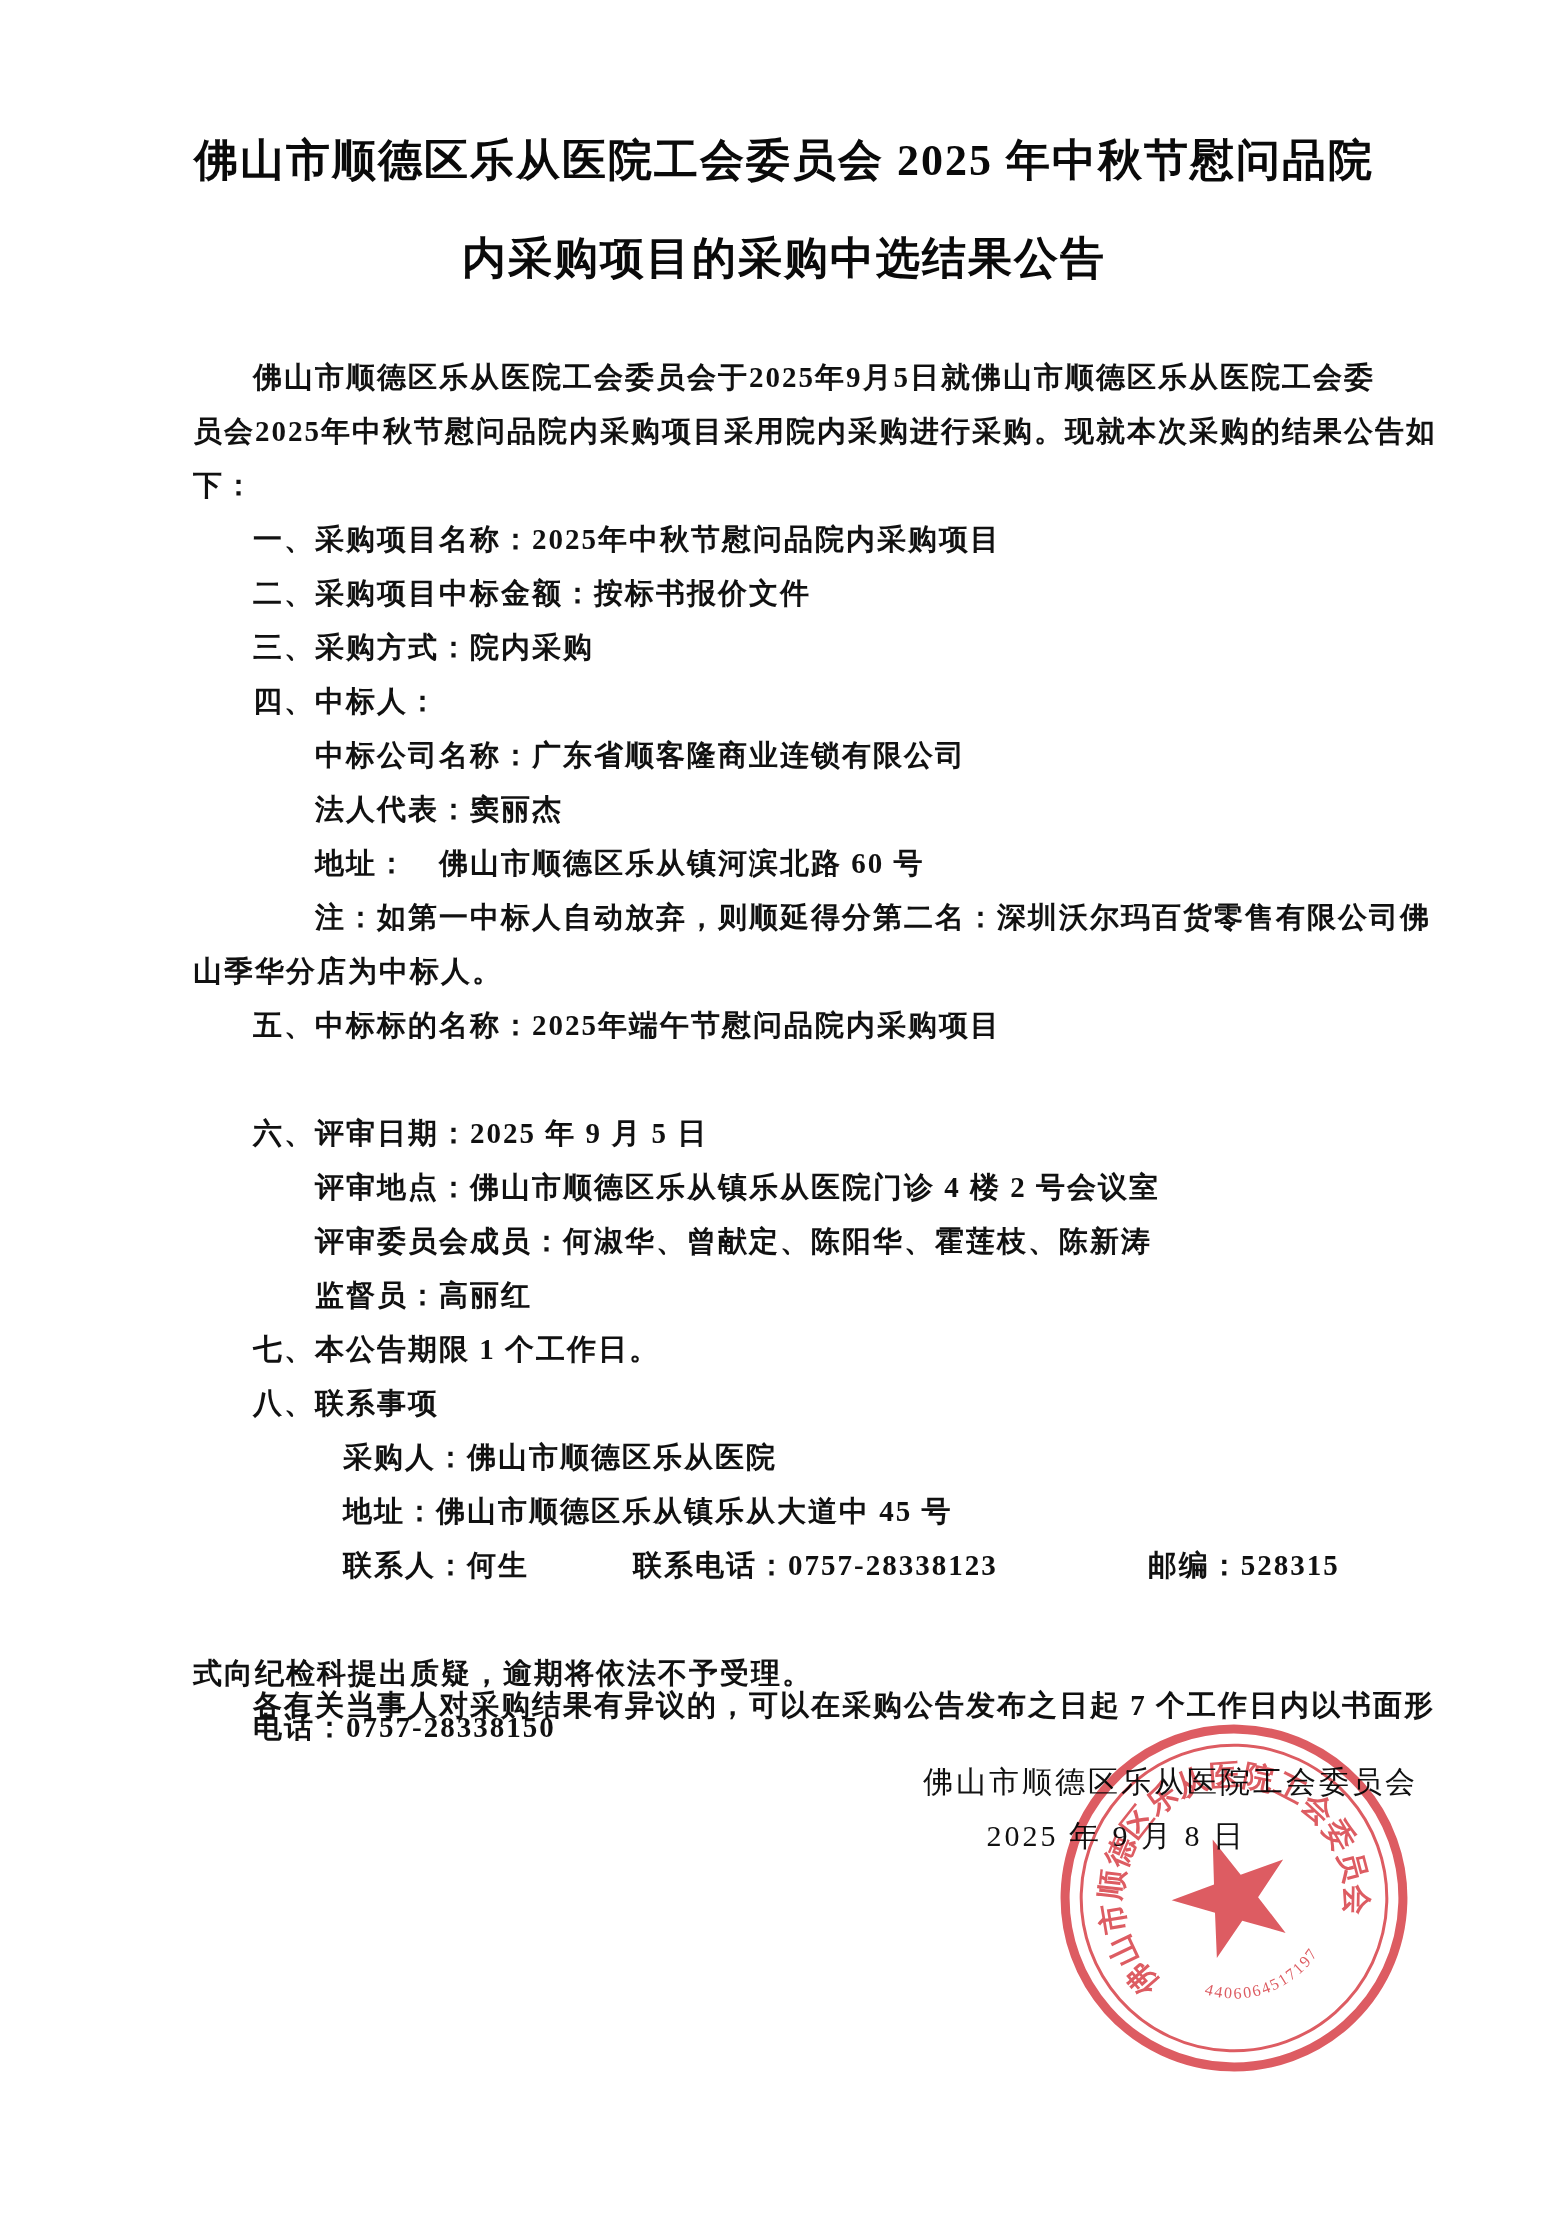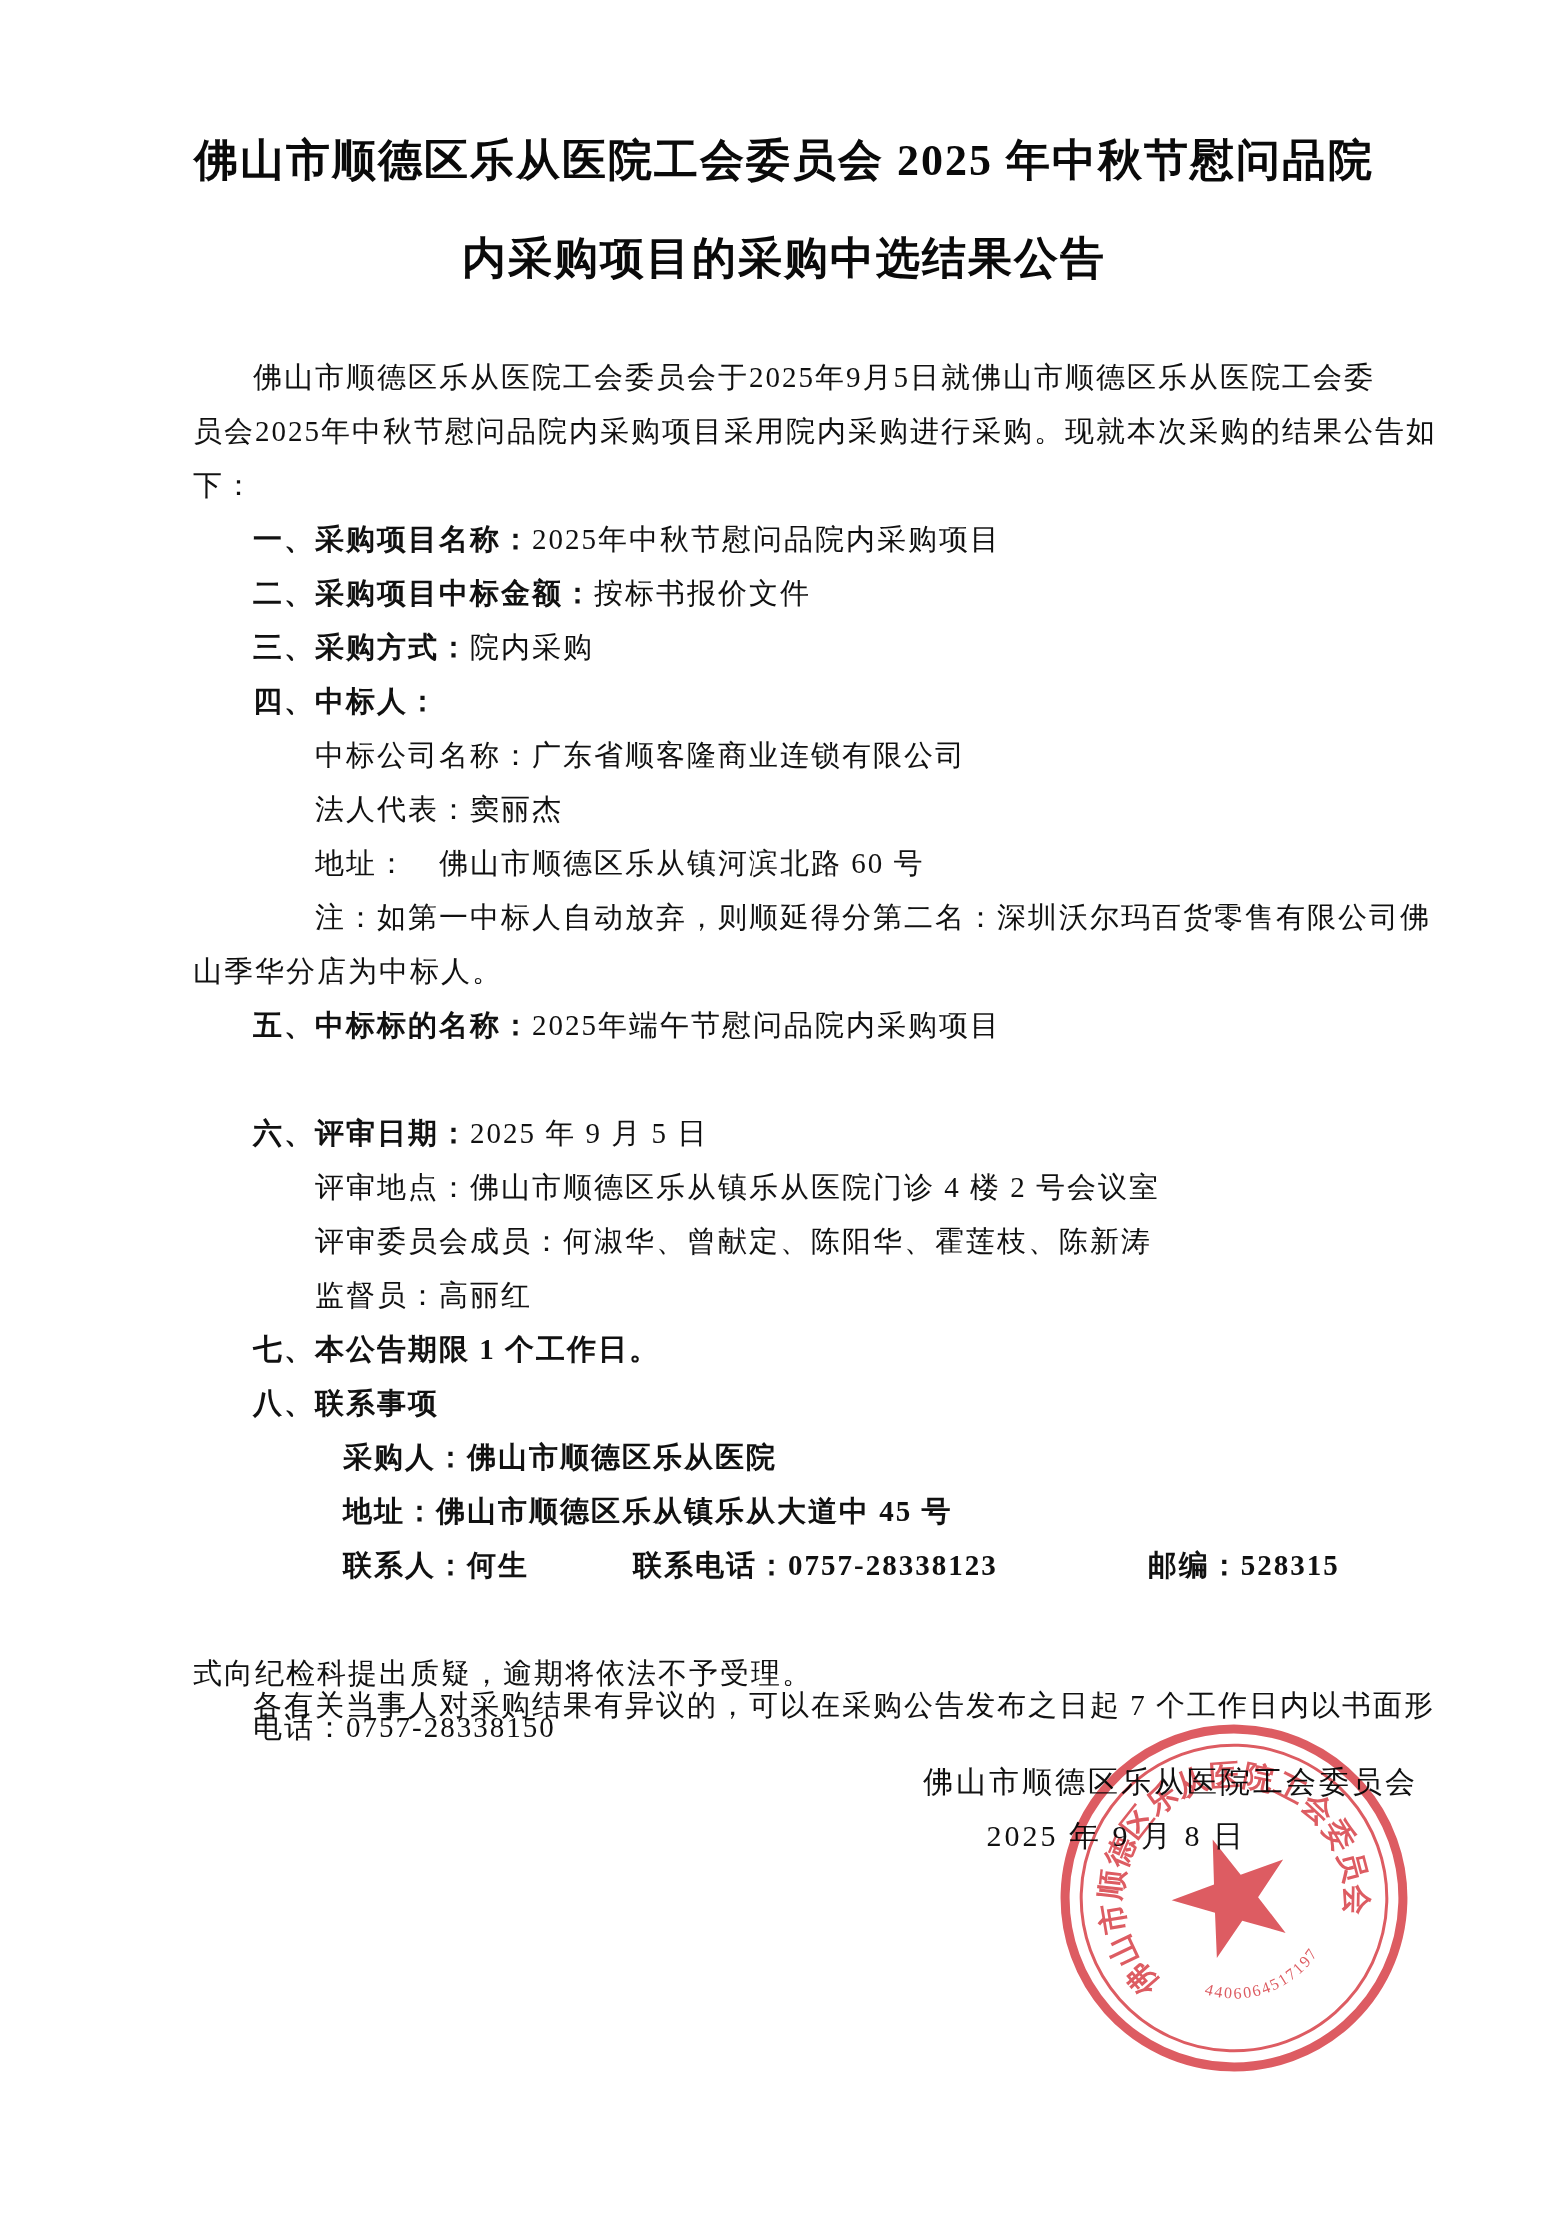--- a/index.html
+++ b/index.html
@@ -18,21 +18,21 @@
     line-height:98px;
     letter-spacing:2px;
     color:#0a0a0a;
   }
   .line{
     position:absolute;left:193px;width:1240px;height:54px;
     display:flex;align-items:center;
     font-size:29px;letter-spacing:2px;white-space:nowrap;
   }
   .line .label{font-weight:bold;}
-  .line .value{font-weight:normal;}
+  .line .value{font-weight:bold;}
   .ind-para{padding-left:60px;}
   .ind-item{padding-left:60px;}
   .ind-sub{padding-left:122px;}
   .ind-contact{padding-left:150px;}
   .gap-a{margin-left:104px;}
   .gap-b{margin-left:150px;}
   .sig-line{
     position:absolute;right:150px;height:54px;
     display:flex;align-items:center;
     font-size:30px;letter-spacing:3px;white-space:nowrap;

